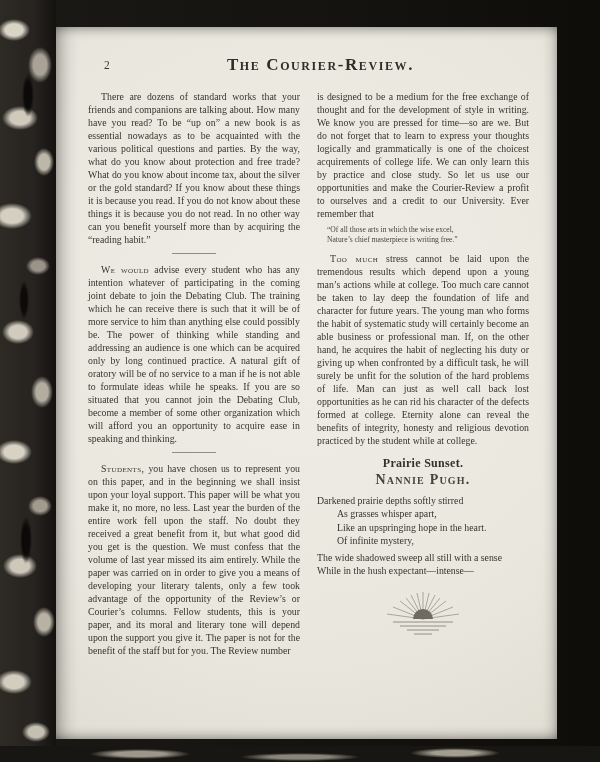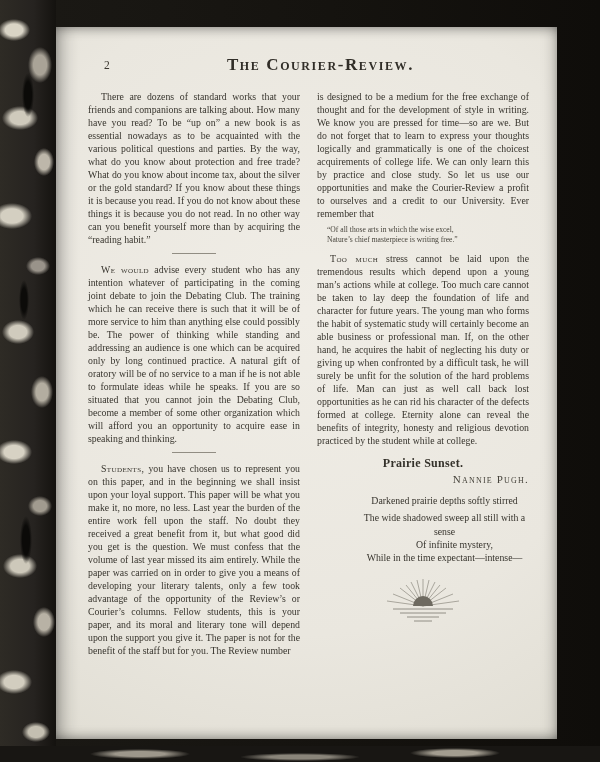--- a/index.html
+++ b/index.html
@@ -56,22 +56,22 @@
     font-variant:small-caps;letter-spacing:1.6px;color:#312e28;padding-left:28px;
   }
   .columns{display:flex;gap:17px;padding:13px 28px 0 32px;}
   .col{flex:1;min-width:0;font-size:9.8px;line-height:13px;text-align:justify;color:#37342d;}
   .para{margin:0 0 4px;}
   .indent{text-indent:13px;}
   .lead{font-variant:small-caps;letter-spacing:.4px;margin-top:8px;}
   .divider{width:44px;border-top:1px solid #918d83;margin:7px auto 9px;}
   .quote{font-size:7.6px;line-height:9.6px;text-align:left;margin:5px 0 8px 10px;color:#46433b;}
   .poem-title{font-size:12px;text-align:center;margin:10px 0 3px;font-weight:bold;letter-spacing:.3px;color:#34312a;}
-  .poem-author{font-size:11px;text-align:right;font-variant:small-caps;letter-spacing:1.2px;margin:0 0 8px;color:#46433b;}
-  .poem-line{text-align:center;line-height:13.2px;margin-left:43px;}
+  .poem-author{font-size:14px;text-align:center;font-variant:small-caps;letter-spacing:1.2px;margin:0 0 8px;color:#46433b;font-weight:bold;}
+  .poem-line{text-align:left;line-height:13.2px;}
   .pind{padding-left:20px;}
   .stanza{margin-top:4px;}
   .ornament{text-align:center;margin-top:12px;}
 </style>
 </head>
 <body>
 
 <div class="scan">
   <div class="marble-left"></div>
   <div class="marble-bottom"></div>
@@ -97,23 +97,25 @@
         <div class="quote">
           <div>“Of all those arts in which the wise excel,</div>
           <div>Nature’s chief masterpiece is writing free.”</div>
         </div>
         <p class="para indent"><span class="lead">Too much</span> <span>stress cannot be laid upon the tremendous results which depend upon a young man’s actions while at college. Too much care cannot be taken to lay deep the foundation of life and character for future years. The young man who forms the habit of systematic study will certainly become an able business or professional man. If, on the other hand, he acquires the habit of neglecting his duty or giving up when confronted by a difficult task, he will surely be unfit for the solution of the hard problems of life. Man can just as well call back lost opportunities as he can rid his character of the defects formed at college. Eternity alone can reveal the benefits of integrity, honesty and religious devotion practiced by the student while at college.</span></p>
 
         <div class="poem">
           <h2 class="poem-title">Prairie Sunset.</h2>
           <div class="poem-author">Nannie Pugh.</div>
           <div class="poem-line">Darkened prairie depths softly stirred</div>
+          <div class="poem-line pind">As grasses whisper apart,</div>
+          <div class="poem-line pind">Like an upspringing hope in the heart.</div>
+          <div class="poem-line pind">Of infinite mystery,</div>
           <div class="poem-line stanza">The wide shadowed sweep all still with a sense</div>
-          <div class="poem-line pind">Of infinite mystery,</div>
-          <div class="poem-line">While in the time expectant—intense—</div>
+          <div class="poem-line">While in the hush expectant—intense—</div>
         </div>
 
         <div class="ornament">
           <svg width="84" height="52" viewBox="0 0 84 52">
             <g stroke="#7c786e" stroke-width="0.6" fill="none">
               <line x1="42" y1="30" x2="42" y2="3"></line>
               <line x1="42" y1="30" x2="36" y2="4"></line>
               <line x1="42" y1="30" x2="48" y2="4"></line>
               <line x1="42" y1="30" x2="30" y2="6"></line>
               <line x1="42" y1="30" x2="54" y2="6"></line>

